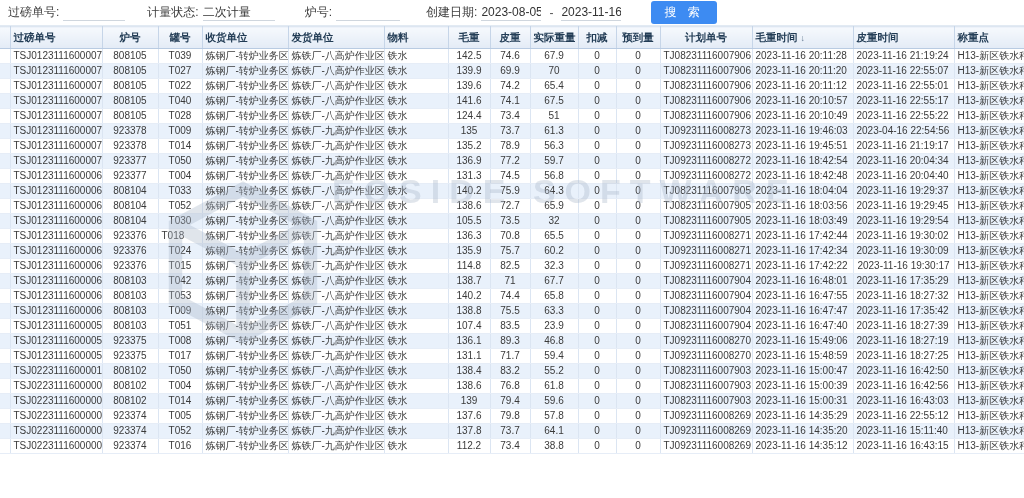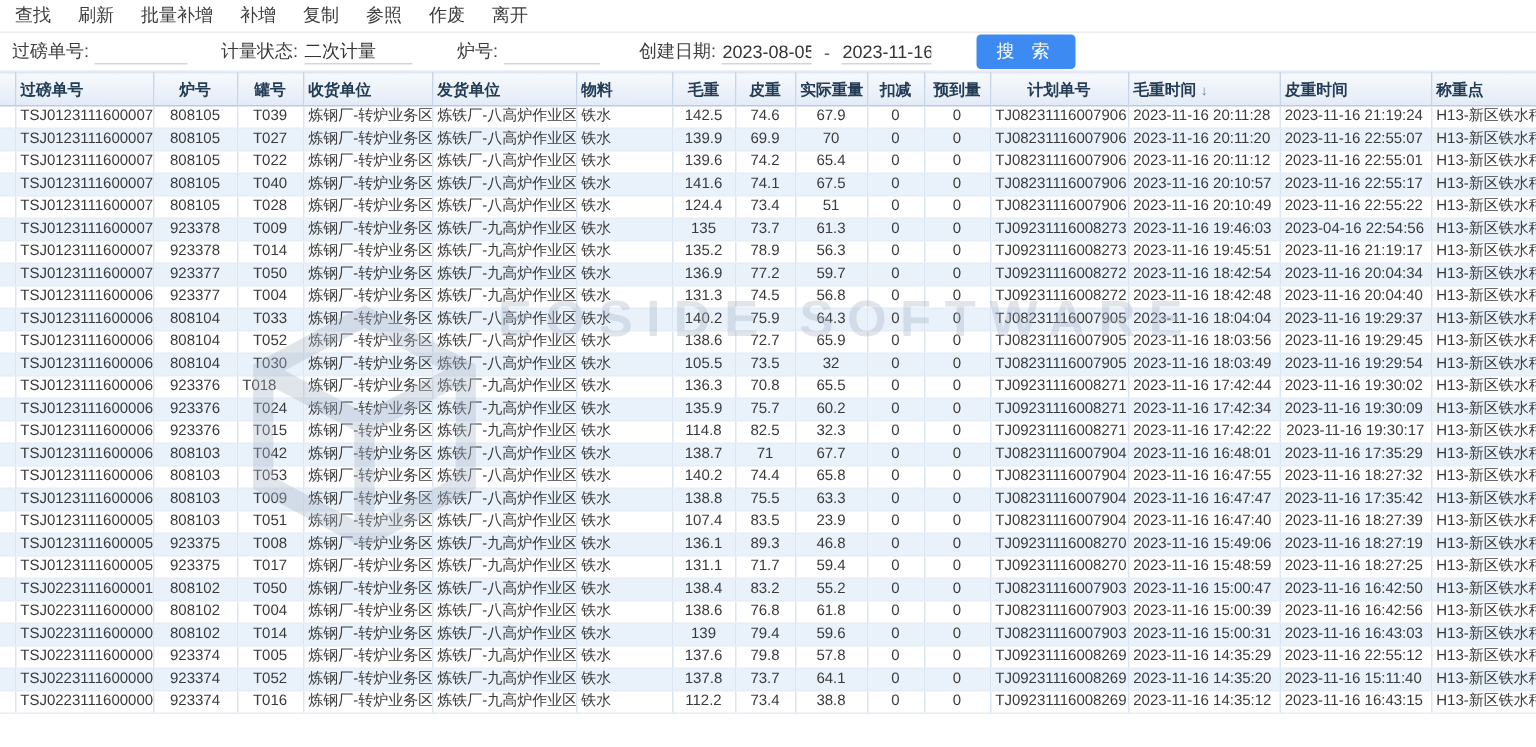--- a/index.html
+++ b/index.html
@@ -55,30 +55,20 @@
   .wm-logo { flex:0 0 auto; margin-right:14px; margin-top:6px; }
   .wm-cn { font-size:118px; font-weight:700; line-height:1.05; letter-spacing:28px; white-space:nowrap; }
   .wm-en { font-size:34px; font-weight:700; letter-spacing:9px; margin-top:-2px; white-space:nowrap; }
 </style>
 </head>
 <body>
 
 <div class="app">
 
 
-  <div class="toolbar">
-      <span class="tool">查找</span>
-      <span class="tool">刷新</span>
-      <span class="tool">批量补增</span>
-      <span class="tool">补增</span>
-      <span class="tool">复制</span>
-      <span class="tool">参照</span>
-      <span class="tool">作废</span>
-      <span class="tool">离开</span>
-    </div>
 
   <div class="filterbar">
     <span class="f-label">过磅单号:</span>
     <input class="f-input w-weigh" value="" style="">
     <span class="f-label">计量状态:</span>
     <input class="f-input w-status" value="二次计量" style="">
     <span class="f-label">炉号:</span>
     <input class="f-input w-furnace" value="" style="">
     <span class="f-label">创建日期:</span>
     <input class="f-input w-date" value="2023-08-05" style="">

